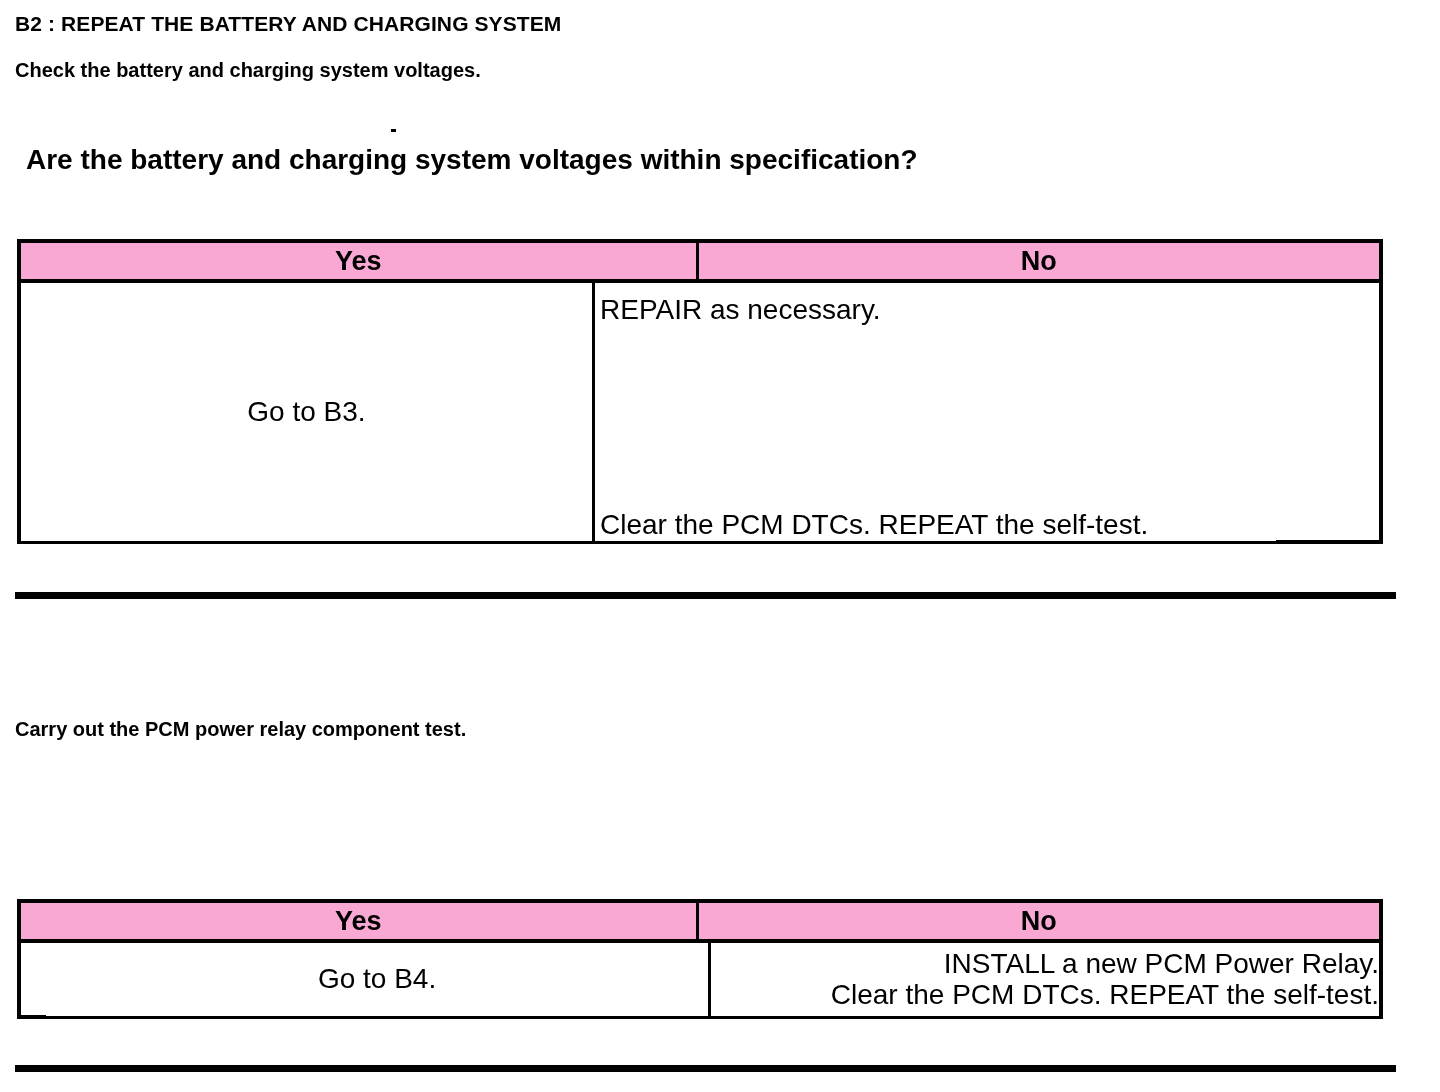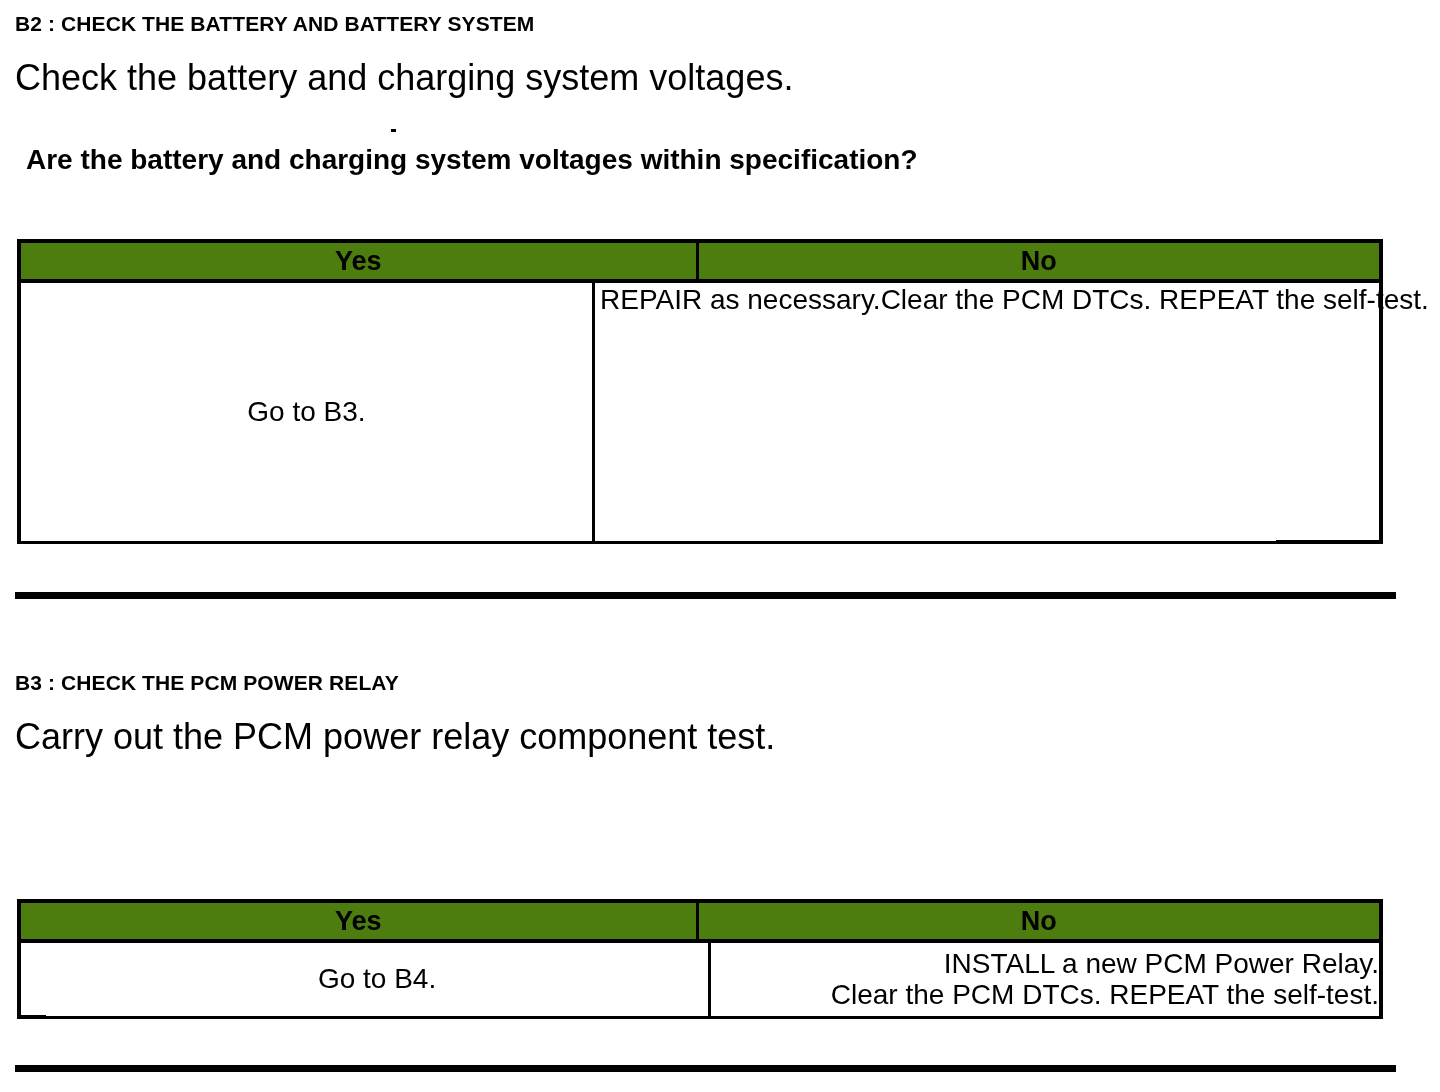--- a/index.html
+++ b/index.html
@@ -32,22 +32,22 @@
     font-weight: bold;
     font-size: 21px;
     letter-spacing: 0.1px;
     white-space: nowrap;
     line-height: 1.0;
   }
   .step-body {
     position: absolute;
     left: 15px;
     font-family: "Liberation Sans", sans-serif;
-    font-weight: normal;
-    font-size: 36px;
+    font-weight: bold;
+    font-size: 20px;
     white-space: nowrap;
     line-height: 1.0;
   }
   .step-question {
     position: absolute;
     left: 26px;
     font-family: "Liberation Sans", sans-serif;
     font-weight: bold;
     font-size: 28px;
     white-space: nowrap;
@@ -70,21 +70,21 @@
     width: 100%;
   }
   .dt-head-cell {
     font-family: "Liberation Sans", sans-serif;
     font-weight: bold;
     font-size: 27px;
     text-align: center;
     line-height: 1.0;
     padding-top: 5px;
     padding-bottom: 4px;
-    background: #4d7c0f;
+    background: #f9a8d4;
   }
   .dt-cell {
     font-family: "Liberation Sans", sans-serif;
     font-weight: normal;
     font-size: 28px;
     line-height: 1.08;
     background: #fff;
   }
   .col-yes {
     border-right: 3px solid #000;
@@ -95,23 +95,24 @@
     display: flex;
     align-items: center;
     justify-content: center;
     text-align: center;
     white-space: nowrap;
   }
   .cell-no-inner {
     width: 100%;
     height: 100%;
     display: flex;
+    flex-direction: column;
     justify-content: space-between;
     padding-left: 5px;
-    padding-top: 2px;
+    padding-top: 12px;
     padding-bottom: 1px;
     text-align: left;
     white-space: nowrap;
   }
   .cell-no-stacked {
     width: 100%;
     height: 100%;
     display: flex;
     flex-direction: column;
     justify-content: center;
@@ -131,21 +132,21 @@
   .speck {
     position: absolute;
     background: #000;
   }
 </style>
 </head>
 <body>
 
 <div class="page">
 
-  <div class="step-heading" style="top:13px;">B2 : CHECK THE BATTERY AND BATTERY SYSTEM</div>
+  <div class="step-heading" style="top:13px;">B2 : REPEAT THE BATTERY AND CHARGING SYSTEM</div>
 
   <div class="step-body" style="top:60px;">Check the battery and charging system voltages.</div>
 
   <div class="speck" style="left:391px; top:129px; width:5px; height:3px;"></div>
 
   <div class="step-question" style="top:146px;">Are the battery and charging system voltages within specification?</div>
 
   <div class="decision-table" style="left:17px; top:239px; width:1366px; height:305px;">
 
     <div class="dt-header-row">
@@ -161,21 +162,20 @@
         <div class="cell-no-inner">
           <div>REPAIR as necessary.</div>
           <div>Clear the PCM DTCs. REPEAT the self-test.</div>
         </div>
       </div>
     </div>
   </div>
 
   <div class="section-rule" style="top:592px; width:1381px; height:7px;"></div>
 
-  <div class="step-heading" style="top:672px;">B3 : CHECK THE PCM POWER RELAY</div>
 
   <div class="step-body" style="top:719px;">Carry out the PCM power relay component test.</div>
 
 
   <div class="decision-table" style="left:17px; top:899px; width:1366px; height:120px;">
 
     <div class="dt-header-row">
       <div class="dt-head-cell col-yes" style="width:678px;">Yes</div>
       <div class="dt-head-cell" style="width:681px;">No</div>
     </div>

